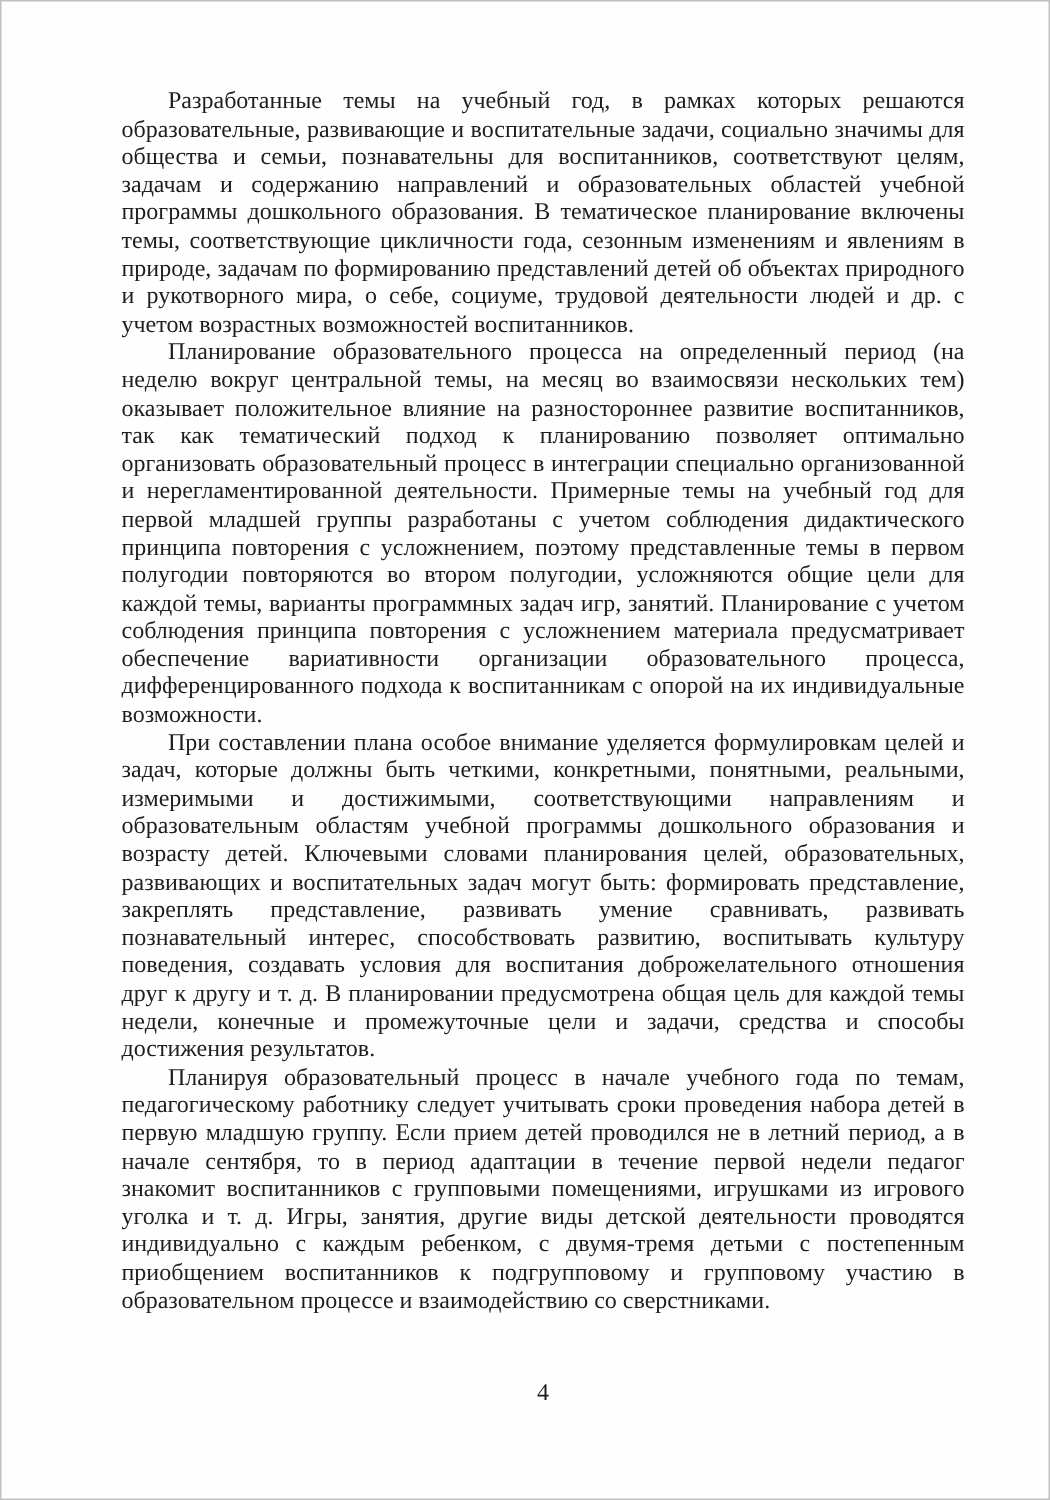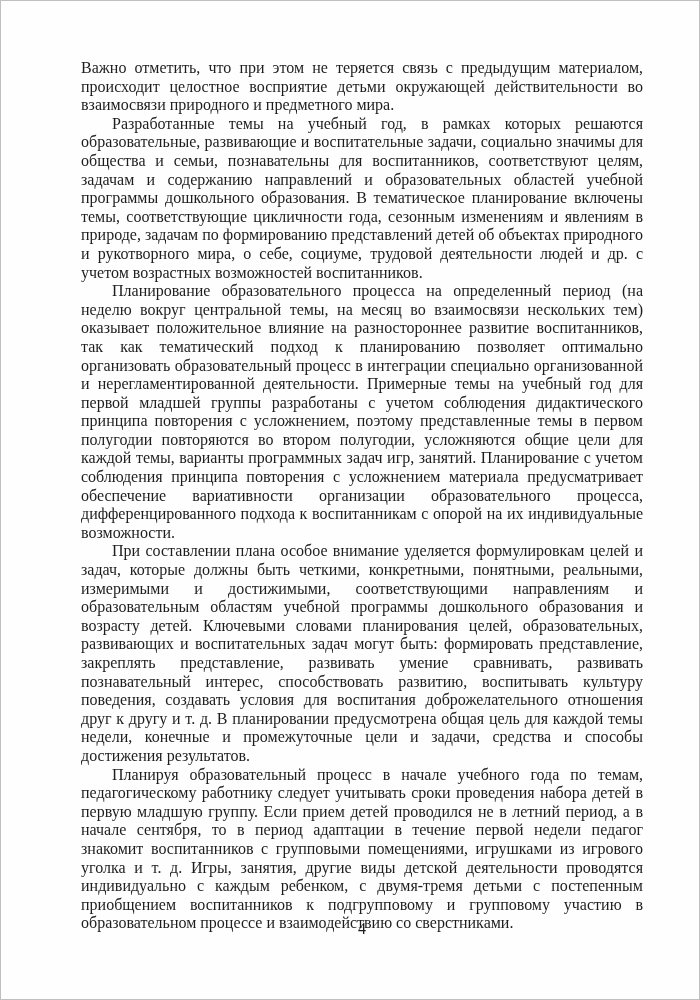--- a/index.html
+++ b/index.html
@@ -46,20 +46,19 @@
     font-size: 16px;
     line-height: 18px;
     color: #1d1d1d;
   }
 </style>
 </head>
 <body>
 
 <div class="page">
   <div class="text-block">
-    <p class="no-indent">Важно отметить, что при этом не теряется связь с предыдущим материалом, происходит целостное восприятие детьми окружающей действительности во взаимосвязи природного и предметного мира.</p>
     <p>Разработанные темы на учебный год, в рамках которых решаются образовательные, развивающие и воспитательные задачи, социально значимы для общества и семьи, познавательны для воспитанников, соответствуют целям, задачам и содержанию направлений и образовательных областей учебной программы дошкольного образования. В тематическое планирование включены темы, соответствующие цикличности года, сезонным изменениям и явлениям в природе, задачам по формированию представлений детей об объектах природного и рукотворного мира, о себе, социуме, трудовой деятельности людей и др. с учетом возрастных возможностей воспитанников.</p>
     <p>Планирование образовательного процесса на определенный период (на неделю вокруг центральной темы, на месяц во взаимосвязи нескольких тем) оказывает положительное влияние на разностороннее развитие воспитанников, так как тематический подход к планированию позволяет оптимально организовать образовательный процесс в интеграции специально организованной и нерегламентированной деятельности. Примерные темы на учебный год для первой младшей группы разработаны с учетом соблюдения дидактического принципа повторения с усложнением, поэтому представленные темы в первом полугодии повторяются во втором полугодии, усложняются общие цели для каждой темы, варианты программных задач игр, занятий. Планирование с учетом соблюдения принципа повторения с усложнением материала предусматривает обеспечение вариативности организации образовательного процесса, дифференцированного подхода к воспитанникам с опорой на их индивидуальные возможности.</p>
     <p>При составлении плана особое внимание уделяется формулировкам целей и задач, которые должны быть четкими, конкретными, понятными, реальными, измеримыми и достижимыми, соответствующими направлениям и образовательным областям учебной программы дошкольного образования и возрасту детей. Ключевыми словами планирования целей, образовательных, развивающих и воспитательных задач могут быть: формировать представление, закреплять представление, развивать умение сравнивать, развивать познавательный интерес, способствовать развитию, воспитывать культуру поведения, создавать условия для воспитания доброжелательного отношения друг к другу и т. д. В планировании предусмотрена общая цель для каждой темы недели, конечные и промежуточные цели и задачи, средства и способы достижения результатов.</p>
     <p>Планируя образовательный процесс в начале учебного года по темам, педагогическому работнику следует учитывать сроки проведения набора детей в первую младшую группу. Если прием детей проводился не в летний период, а в начале сентября, то в период адаптации в течение первой недели педагог знакомит воспитанников с групповыми помещениями, игрушками из игрового уголка и т. д. Игры, занятия, другие виды детской деятельности проводятся индивидуально с каждым ребенком, с двумя-тремя детьми с постепенным приобщением воспитанников к подгрупповому и групповому участию в образовательном процессе и взаимодействию со сверстниками.</p>
   </div>
   <div class="page-number">4</div>
 </div>
 
 </body></html>

